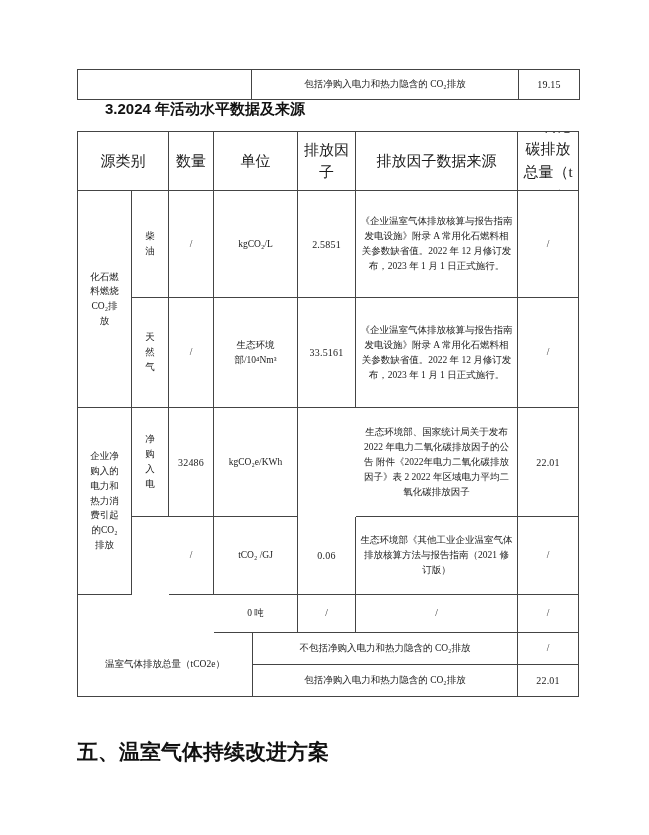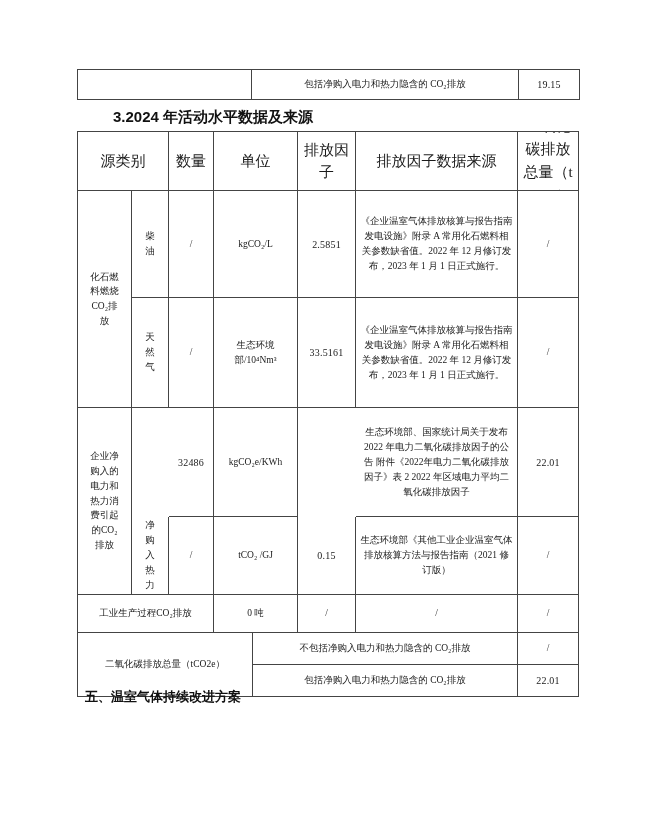--- a/index.html
+++ b/index.html
@@ -16,24 +16,24 @@
     position:absolute;left:77px;top:69px;
     display:grid;
     grid-template-columns:174px 267px 60px;
     grid-template-rows:29px;
     border:1px solid #444;
   }
   
   .h-sec{
     position:absolute;
     font-family:"Liberation Sans","DejaVu Sans",sans-serif;
-    font-weight:bold;color:#111;margin:8px;
+    font-weight:bold;color:#111;margin:0;
   }
   .h3{left:105px;top:100px;font-size:15px;}
-  .h2{left:77px;top:680px;font-size:13px;}
+  .h2{left:77px;top:738px;font-size:21px;}
   
   .tbl{
     position:absolute;left:77px;top:131px;
     display:grid;
     grid-template-columns:54px 37px 45px 39px 45px 58px 162px 60px;
     grid-template-rows:59px 107px 110px 109px 78px 38px 32px 31px;
     border:1px solid #444;
   }
   .cell{
     border-right:1px solid #444;
@@ -98,41 +98,40 @@
     <div class="cell" style="grid-area:3/3/4/4">/</div>
     <div class="cell" style="grid-area:3/4/4/6">生态环境部/10⁴Nm³</div>
     <div class="cell num" style="grid-area:3/6/4/7">33.5161</div>
     <div class="cell src" style="grid-area:3/7/4/8">《企业温室气体排放核算与报告指南 发电设施》附录 A 常用化石燃料相关参数缺省值。2022 年 12 月修订发布，2023 年 1 月 1 日正式施行。</div>
     <div class="cell rowend" style="grid-area:3/8/4/9">/</div>
 
     <div class="cell" style="grid-area:4/1/6/2">
         <span class="wrap3">企业净购入的电力和热力消费引起的CO₂排放</span>
       </div>
 
+    <div class="cell" style="grid-area:4/2/5/3">
+        <span class="vert">净购入电</span>
+      </div>
     <div class="cell num" style="grid-area:4/3/5/4">32486</div>
     <div class="cell" style="grid-area:4/4/5/6">kgCO₂e/KWh</div>
     <div class="cell src" style="grid-area:4/7/5/8">生态环境部、国家统计局关于发布 2022 年电力二氧化碳排放因子的公告 附件《2022年电力二氧化碳排放因子》表 2 2022 年区域电力平均二氧化碳排放因子</div>
     <div class="cell num rowend" style="grid-area:4/8/5/9">22.01</div>
 
-    <div class="cell" style="grid-area:5/2/6/3">
-        <span class="vert">净购入热力</span>
-      </div>
     <div class="cell" style="grid-area:5/3/6/4">/</div>
     <div class="cell" style="grid-area:5/4/6/6">tCO₂ /GJ</div>
-    <div class="cell num" style="grid-area:5/6/6/7">0.15</div>
+    <div class="cell num" style="grid-area:5/6/6/7">0.06</div>
     <div class="cell src" style="grid-area:5/7/6/8">生态环境部《其他工业企业温室气体排放核算方法与报告指南（2021 修订版）</div>
     <div class="cell rowend" style="grid-area:5/8/6/9">/</div>
 
-    <div class="cell" style="grid-area:6/1/7/4">工业生产过程CO₂排放</div>
     <div class="cell" style="grid-area:6/4/7/6">0 吨</div>
     <div class="cell" style="grid-area:6/6/7/7">/</div>
     <div class="cell" style="grid-area:6/7/7/8">/</div>
     <div class="cell rowend" style="grid-area:6/8/7/9">/</div>
 
-    <div class="cell botend" style="grid-area:7/1/9/5">二氧化碳排放总量（tCO2e）</div>
+    <div class="cell botend" style="grid-area:7/1/9/5">温室气体排放总量（tCO2e）</div>
     <div class="cell" style="grid-area:7/5/8/8">不包括净购入电力和热力隐含的 CO₂排放</div>
     <div class="cell rowend" style="grid-area:7/8/8/9">/</div>
     <div class="cell botend" style="grid-area:8/5/9/8">包括净购入电力和热力隐含的 CO₂排放</div>
     <div class="cell num rowend botend" style="grid-area:8/8/9/9">22.01</div>
 
   </div>
 
   <h2 class="h-sec h2">五、温室气体持续改进方案</h2>
 
 </div>

